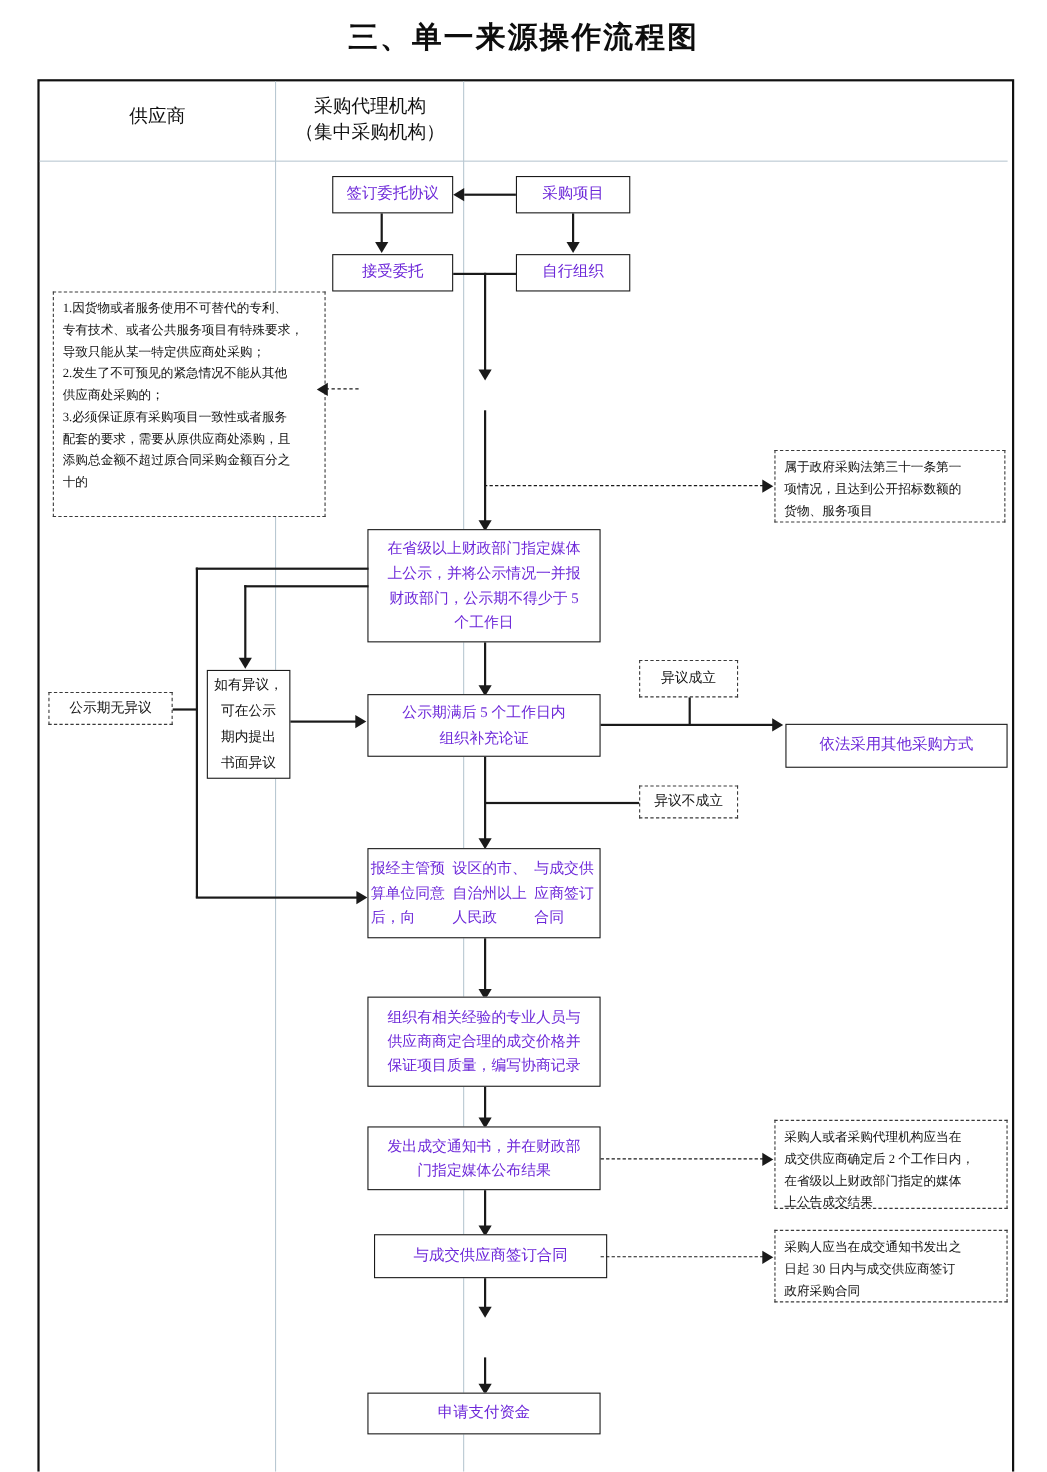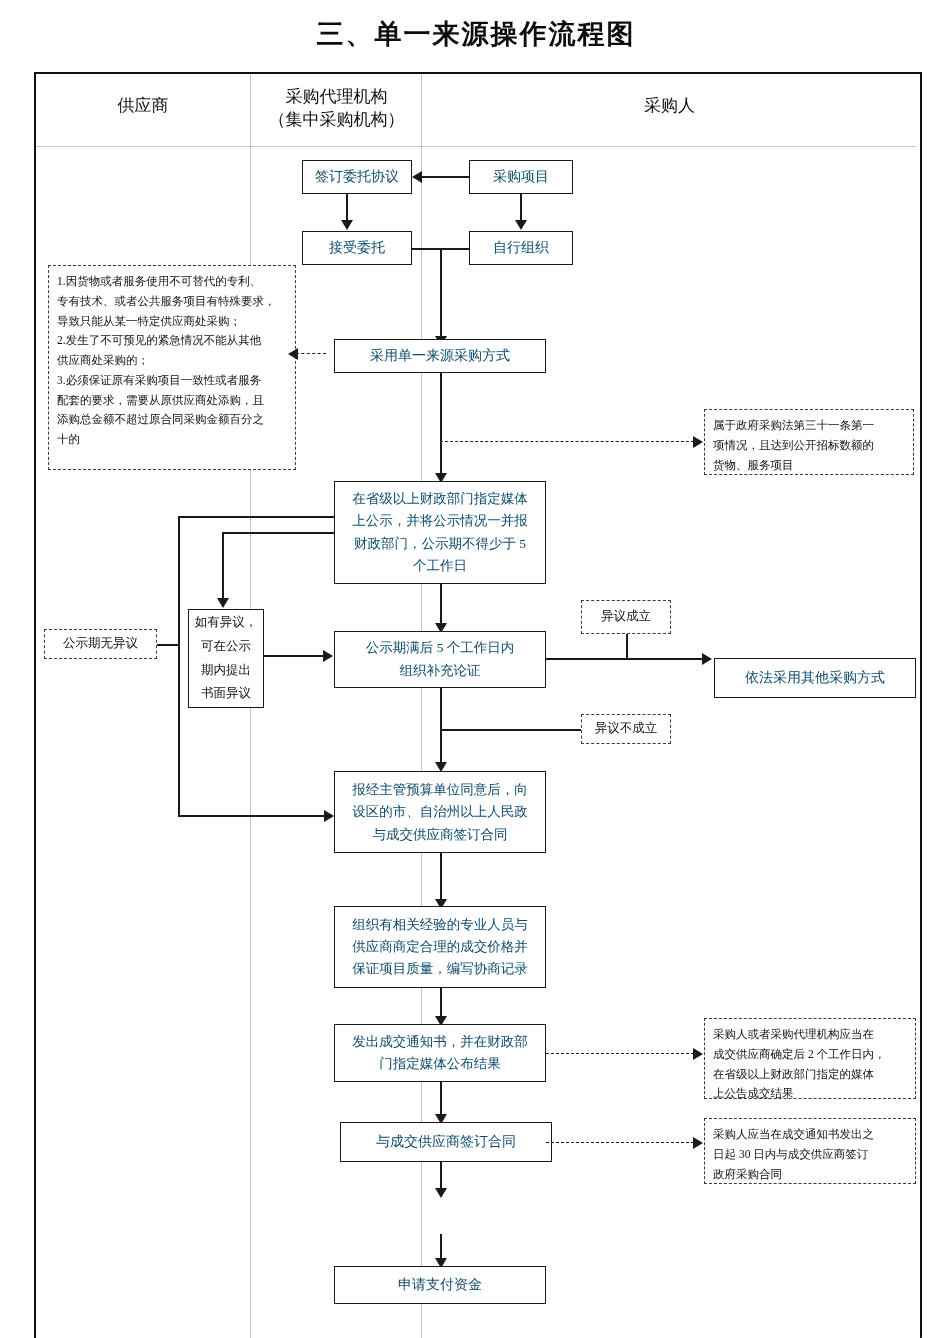--- a/index.html
+++ b/index.html
@@ -13,21 +13,21 @@
   .frame{position:absolute;border:2px solid #111;background:#fff;}
   
   .coldiv{position:absolute;width:1px;background:#b9c8d2;}
   .headrule{position:absolute;height:1px;background:#b9c8d2;}
 
   .colhead{position:absolute;text-align:center;font-size:17px;color:#111;line-height:1.35;}
 
   
   .box{position:absolute;border:1.6px solid #1a1a1a;background:#fff;
        display:flex;align-items:center;justify-content:center;
-       text-align:center;font-size:13.5px;line-height:1.65;color:#0c4a6e;
+       text-align:center;font-size:13.5px;line-height:1.65;color:#6d28d9;
        padding:2px 6px;box-sizing:border-box;}
   .box.big{font-size:13.5px;text-align:left;justify-content:flex-start;}
   .box.center1{font-size:14px;}
   .note{position:absolute;border:1.5px dashed #3a3a3a;background:#fff;
         font-size:11.5px;line-height:1.72;color:#111;padding:6px 8px;
         box-sizing:border-box;text-align:left;}
   .note.mini{display:flex;align-items:center;justify-content:center;
              text-align:center;font-size:12.5px;padding:2px;}
   .vtext{position:absolute;border:1.6px solid #1a1a1a;background:#fff;
          font-size:12.5px;line-height:1.9;color:#111;
@@ -57,23 +57,20 @@
   <div class="coldiv" style="left:421px;top:74px;height:1270px;"></div>
   <div class="headrule" style="left:36px;top:146px;width:880px;"></div>
 
   <div class="colhead" style="left:36px;top:95px;width:214px;">
     <span>供应商</span>
   </div>
   <div class="colhead" style="left:252px;top:86px;width:169px;">
     <div>采购代理机构</div>
     <div>（集中采购机构）</div>
   </div>
-  <div class="colhead" style="left:423px;top:95px;width:493px;">
-    <span>采购人</span>
-  </div>
 
   <div class="box center1" style="left:469px;top:160px;width:104px;height:34px;">
     <span>采购项目</span>
   </div>
   <div class="box center1" style="left:302px;top:160px;width:110px;height:34px;">
     <span>签订委托协议</span>
   </div>
   <div class="box center1" style="left:302px;top:231px;width:110px;height:34px;">
     <span>接受委托</span>
   </div>
@@ -101,23 +98,20 @@
     <div>2.发生了不可预见的紧急情况不能从其他</div>
     <div>供应商处采购的；</div>
     <div>3.必须保证原有采购项目一致性或者服务</div>
     <div>配套的要求，需要从原供应商处添购，且</div>
     <div>添购总金额不超过原合同采购金额百分之</div>
     <div>十的</div>
   </div>
   <div class="dsh-h" style="left:296px;top:353px;width:30px;"></div>
   <div class="arr left" style="left:288px;top:348px;"></div>
 
-  <div class="box center1" style="left:334px;top:339px;width:212px;height:34px;">
-    <span>采用单一来源采购方式</span>
-  </div>
 
   <div class="note" style="left:704px;top:409px;width:210px;height:66px;">
     <div>属于政府采购法第三十一条第一</div>
     <div>项情况，且达到公开招标数额的</div>
     <div>货物、服务项目</div>
   </div>
   <div class="dsh-h" style="left:440px;top:441px;width:254px;"></div>
   <div class="arr right" style="left:693px;top:436px;"></div>
 
   <div class="ln lnv" style="left:440px;top:373px;height:101px;"></div>
@@ -175,21 +169,21 @@
   </div>
 
   <div class="note mini" style="left:581px;top:714px;width:90px;height:30px;">
     <span>异议不成立</span>
   </div>
   <div class="ln lnh" style="left:441px;top:729px;width:140px;"></div>
 
   <div class="ln lnv" style="left:440px;top:688px;height:76px;"></div>
   <div class="arr down" style="left:435px;top:762px;"></div>
 
-  <div class="box big" style="left:334px;top:771px;width:212px;height:82px;padding:7px 2px;flex-direction:column;">
+  <div class="box big" style="left:334px;top:771px;width:212px;height:82px;padding:7px 2px;flex-direction:row;justify-content:center;">
     <div>报经主管预算单位同意后，向</div>
     <div>设区的市、自治州以上人民政</div>
     <div>与成交供应商签订合同</div>
   </div>
 
   <div class="ln lnv" style="left:440px;top:853px;height:48px;"></div>
   <div class="arr down" style="left:435px;top:899px;"></div>
 
   <div class="box big" style="left:334px;top:906px;width:212px;height:82px;padding:7px 11px;flex-direction:column;justify-content:center;">
     <div>组织有相关经验的专业人员与</div>

